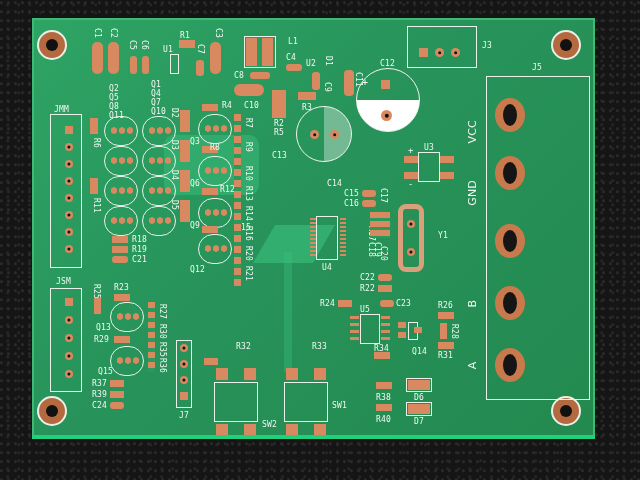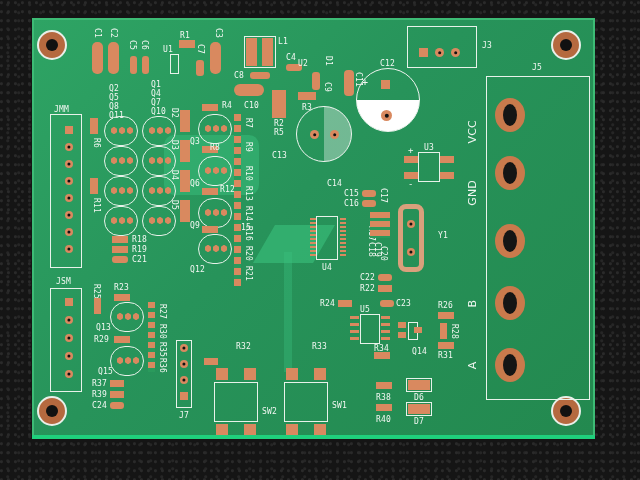--- a/index.html
+++ b/index.html
@@ -65,25 +65,25 @@
   <div class="silk" style="left:146px;top:12px">R1</div>
   <div class="pad" style="left:145px;top:20px;width:16px;height:8px"></div>
   <div class="silk v" style="left:162px;top:24px">C7</div>
   <div class="pad" style="left:162px;top:40px;width:8px;height:16px;border-radius:3px"></div>
   <div class="silk v" style="left:180px;top:8px">C3</div>
   <div class="pad" style="left:176px;top:22px;width:11px;height:32px;border-radius:5px"></div>
 
   <div class="pad" style="left:212px;top:18px;width:11px;height:28px"></div>
   <div class="pad" style="left:228px;top:18px;width:11px;height:28px"></div>
   <div class="outline" style="left:210px;top:16px;width:32px;height:32px"></div>
-  <div class="silk" style="left:244px;top:18px">L1</div>
+  <div class="silk" style="left:254px;top:18px">L1</div>
 
   <div class="silk" style="left:252px;top:34px">C4</div>
   <div class="pad" style="left:252px;top:44px;width:16px;height:7px;border-radius:3px"></div>
-  <div class="silk" style="left:264px;top:40px">U2</div>
+  <div class="silk" style="left:272px;top:40px">U2</div>
   <div class="silk v" style="left:290px;top:36px">D1</div>
   <div class="silk v" style="left:320px;top:52px">C11</div>
   <div class="pad" style="left:310px;top:50px;width:10px;height:26px;border-radius:4px"></div>
   <div class="silk v" style="left:289px;top:62px">C9</div>
   <div class="pad" style="left:278px;top:52px;width:8px;height:18px;border-radius:3px"></div>
   <div class="silk" style="left:268px;top:84px">R3</div>
   <div class="pad" style="left:264px;top:72px;width:18px;height:8px"></div>
   <div class="pad" style="left:238px;top:70px;width:14px;height:28px"></div>
   <div class="silk" style="left:240px;top:100px">R2</div>
   <div class="silk" style="left:240px;top:109px">R5</div>
@@ -276,21 +276,21 @@
   <div class="silk" style="left:342px;top:396px">R40</div>
   <div class="outline" style="left:372px;top:382px;width:26px;height:14px"></div>
   <div class="pad" style="left:374px;top:384px;width:22px;height:10px"></div>
   <div class="silk" style="left:380px;top:398px">D7</div>
 
   <div class="pad" style="left:182px;top:348px;width:12px;height:12px"></div>
   <div class="pad" style="left:210px;top:348px;width:12px;height:12px"></div>
   <div class="outline" style="left:180px;top:362px;width:44px;height:40px"></div>
   <div class="pad" style="left:182px;top:404px;width:12px;height:12px"></div>
   <div class="pad" style="left:210px;top:404px;width:12px;height:12px"></div>
-  <div class="silk" style="left:228px;top:388px">SW2</div>
+  <div class="silk" style="left:228px;top:401px">SW2</div>
   <div class="pad" style="left:170px;top:338px;width:14px;height:7px"></div>
   <div class="silk" style="left:202px;top:323px">R32</div>
 
   <div class="pad" style="left:252px;top:348px;width:12px;height:12px"></div>
   <div class="pad" style="left:280px;top:348px;width:12px;height:12px"></div>
   <div class="outline" style="left:250px;top:362px;width:44px;height:40px"></div>
   <div class="pad" style="left:252px;top:404px;width:12px;height:12px"></div>
   <div class="pad" style="left:280px;top:404px;width:12px;height:12px"></div>
   <div class="silk" style="left:298px;top:382px">SW1</div>
   <div class="silk" style="left:278px;top:323px">R33</div>

